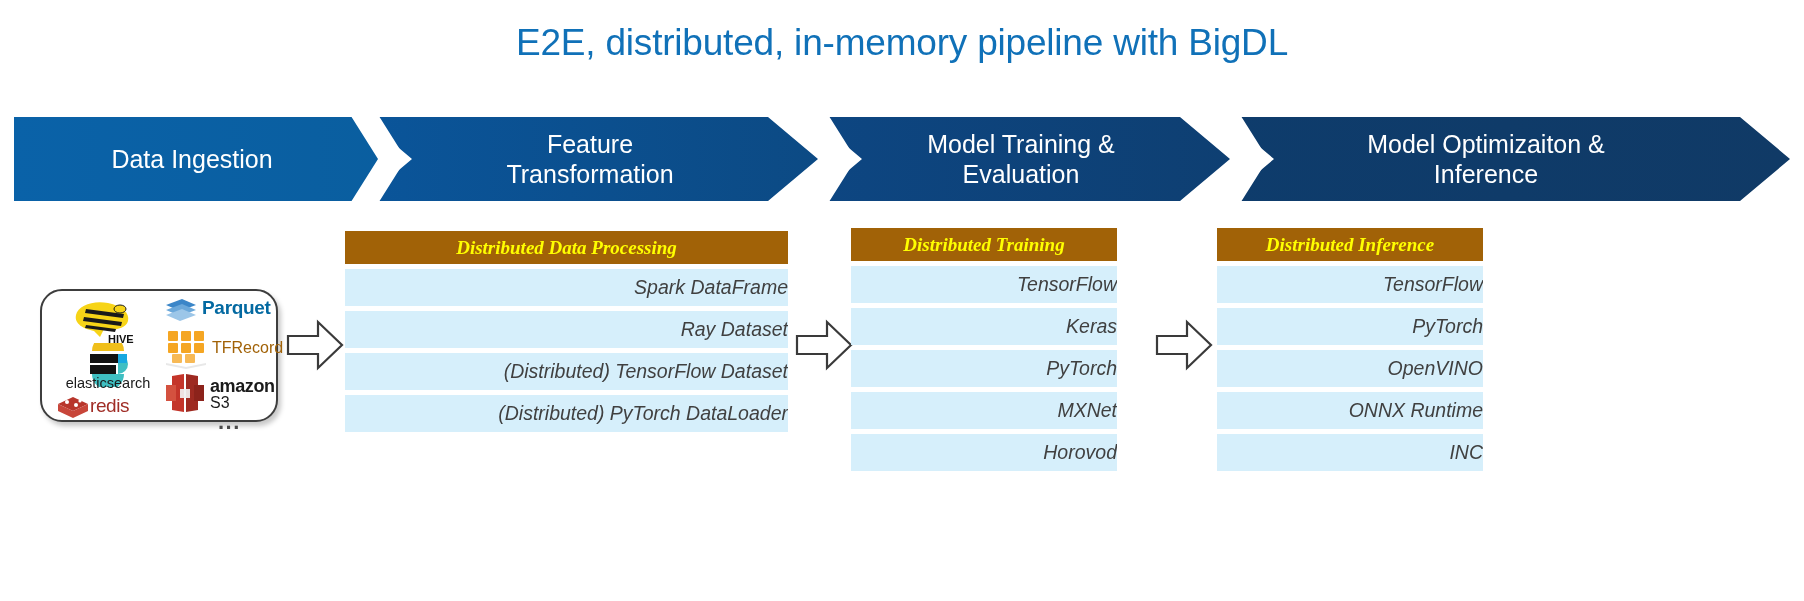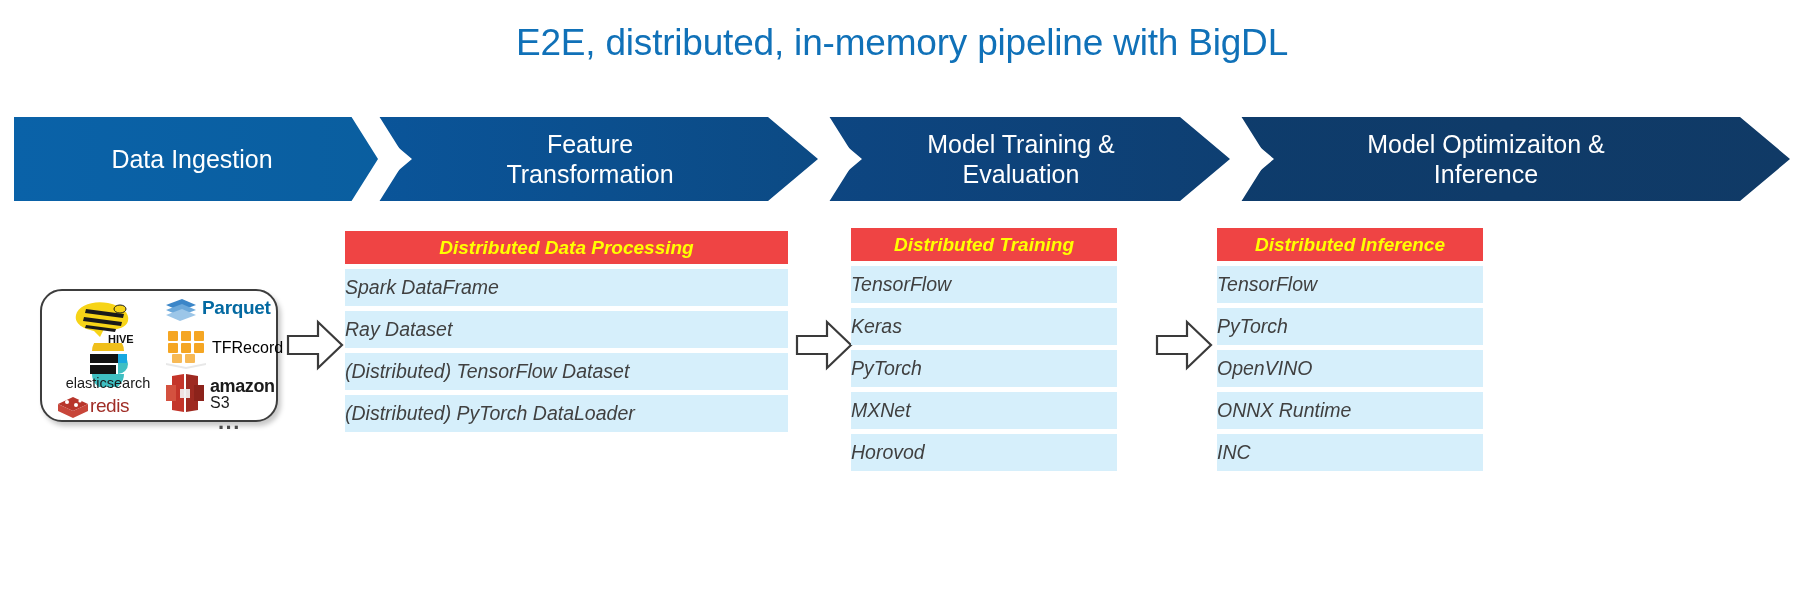--- a/index.html
+++ b/index.html
@@ -105,21 +105,21 @@
   
   .lg-parquet { left: 120px; top: 5px; width: 112px; height: 28px; }
   .parquet-word {
     position: absolute; left: 40px; top: 1px;
     font-size: 19px; font-weight: 700; color: #0369a1; letter-spacing: -0.3px;
   }
   
   .lg-tfr { left: 122px; top: 36px; width: 112px; height: 44px; }
   .tfr-word {
     position: absolute; left: 48px; top: 12px;
-    font-size: 16px; color: #000000;
+    font-size: 16px; color: #a16207;
   }
   
   .lg-s3 { left: 122px; top: 82px; width: 114px; height: 44px; }
   .s3-word1 {
     position: absolute; left: 46px; top: 3px;
     font-size: 18px; font-weight: 700; color: #1b1b1b; letter-spacing: -0.4px;
   }
   .s3-word2 {
     position: absolute; left: 46px; top: 21px;
     font-size: 16px; color: #1b1b1b;
@@ -131,37 +131,38 @@
 
   
   .arrow { position: absolute; }
   .ar-1 { left: 286px; top: 316px; width: 58px; height: 58px; }
   .ar-2 { left: 795px; top: 316px; width: 58px; height: 58px; }
   .ar-3 { left: 1155px; top: 316px; width: 58px; height: 58px; }
 
   
   .tbl { position: absolute; }
   .tbl-hdr {
-    background: #ef4444;
+    background: #a16207;
     color: #ffff00;
     font-style: italic;
     font-weight: 700;
     font-size: 19px;
     text-align: center;
     height: 33px;
     line-height: 33px;
     white-space: nowrap;
     overflow: hidden;
+    font-family: Liberation Serif, serif;
   }
   .tbl-row {
     background: #d6effb;
     color: #404040;
     font-style: italic;
     font-size: 19.5px;
-    text-align: left;
+    text-align: right;
     height: 37px;
     line-height: 37px;
     margin-top: 5px;
     white-space: nowrap;
     overflow: hidden;
   }
   .tbl-1 { left: 345px; top: 231px; width: 443px; }
   .tbl-2 { left: 851px; top: 228px; width: 266px; }
   .tbl-3 { left: 1217px; top: 228px; width: 266px; }
 </style>

